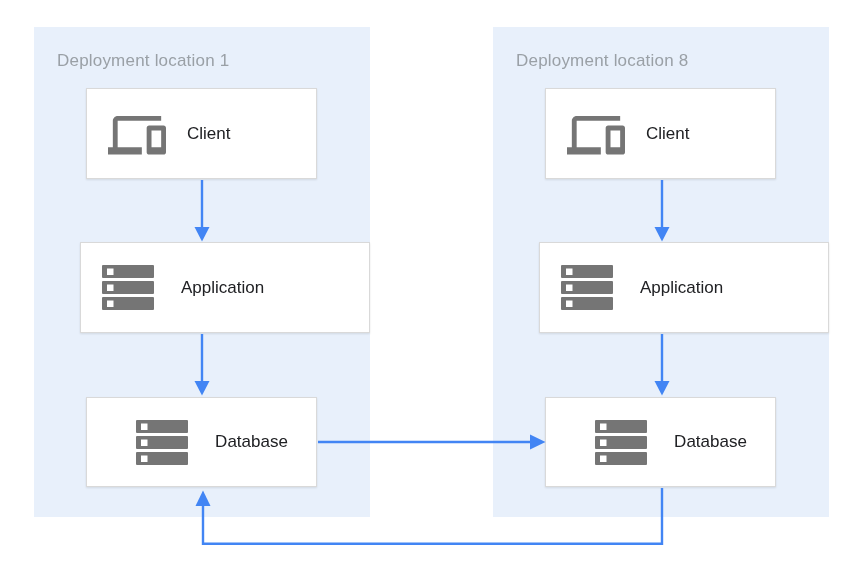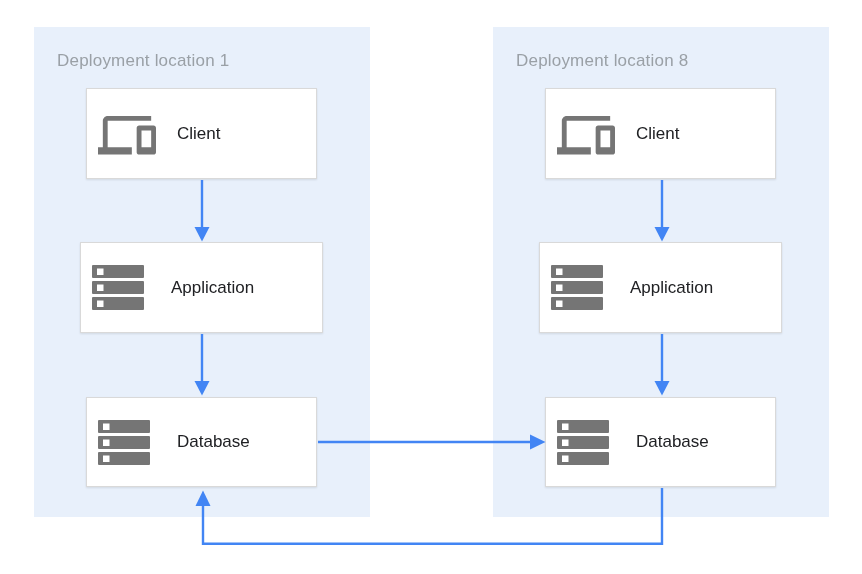--- a/index.html
+++ b/index.html
@@ -38,25 +38,25 @@
     letter-spacing: 0.2px;
     white-space: nowrap;
   }
   .node {
     position: absolute;
     background: #ffffff;
     border: 1px solid var(--box-border);
     box-shadow: 0 1px 2px rgba(0,0,0,0.10);
     display: flex;
     align-items: center;
-    padding-left: 11px;
+    padding-left: 21px;
   }
   .node-client   { left: 52px; top: 61px;  width: 231px; height: 91px; }
-  .node-app      { left: 46px; top: 215px; width: 243px; height: 91px; }
-  .node-db       { left: 52px; top: 370px; width: 231px; height: 90px; }
+  .node-app      { left: 46px; top: 215px; width: 290px; height: 91px; }
+  .node-db       { left: 52px; top: 370px; width: 231px; height: 90px; justify-content: center; }
   .icon-wrap {
     width: 60px;
     display: flex;
     align-items: center;
     justify-content: flex-start;
     flex: none;
   }
   .node-label {
     margin-left: 19px;
     font-size: 17px;

